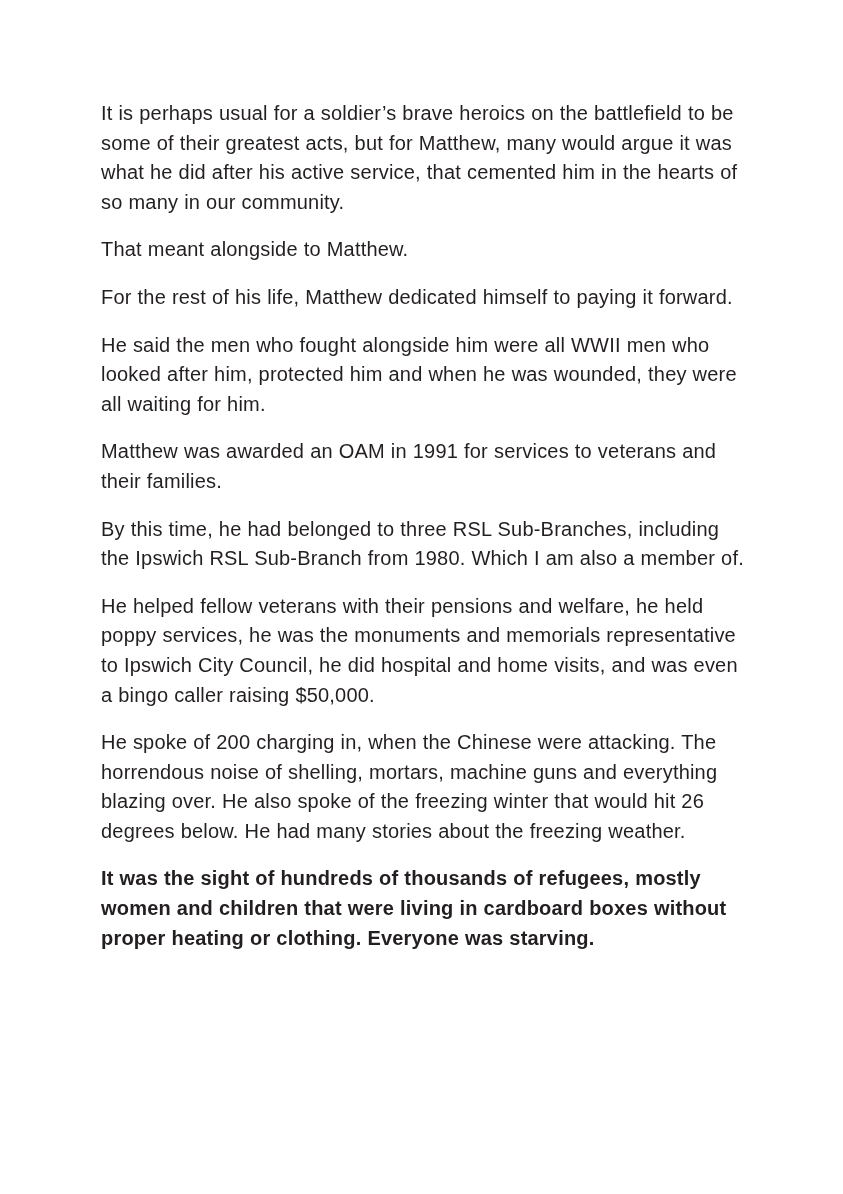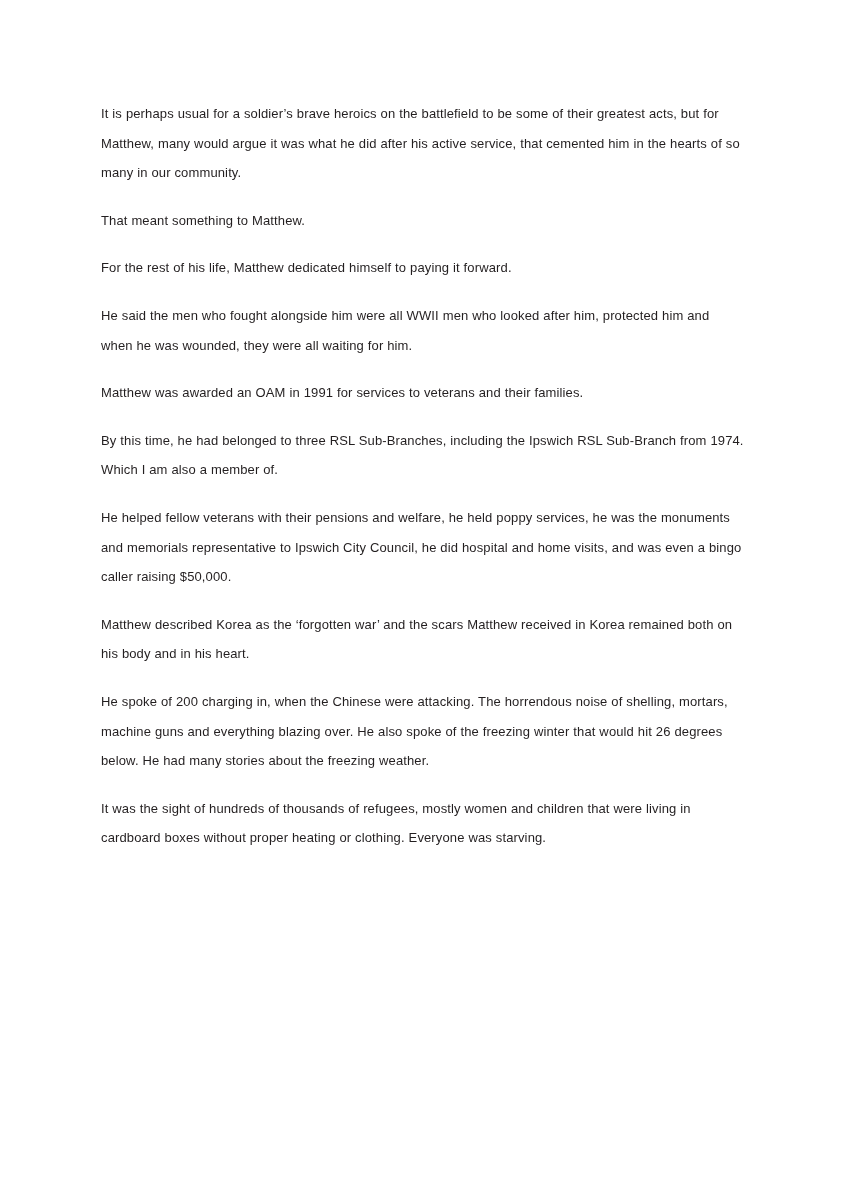--- a/index.html
+++ b/index.html
@@ -22,40 +22,40 @@
     box-sizing: border-box;
   }
   .content {
     position: absolute;
     left: 101px;
     top: 99px;
     width: 643px;
   }
   p.para {
     margin: 0 0 18px 0;
-    font-size: 13px;
+    font-size: 20px;
     line-height: 29.6px;
     color: #231f20;
     text-align: left;
     letter-spacing: 0.01em;
     word-spacing: 0.01em;
   }
   p.para:last-child {
     margin-bottom: 0;
+    font-weight: bold;
   }
 </style>
 </head>
 <body>
 
 <div class="page">
   <div class="content">
     <p class="para">It is perhaps usual for a soldier’s brave heroics on the battlefield to be some of their greatest acts, but for Matthew, many would argue it was what he did after his active service, that cemented him in the hearts of so many in our community.</p>
-    <p class="para">That meant something to Matthew.</p>
+    <p class="para">That meant alongside to Matthew.</p>
     <p class="para">For the rest of his life, Matthew dedicated himself to paying it forward.</p>
     <p class="para">He said the men who fought alongside him were all WWII men who looked after him, protected him and when he was wounded, they were all waiting for him.</p>
     <p class="para">Matthew was awarded an OAM in 1991 for services to veterans and their families.</p>
-    <p class="para">By this time, he had belonged to three RSL Sub-Branches, including the Ipswich RSL Sub-Branch from 1974. Which I am also a member of.</p>
+    <p class="para">By this time, he had belonged to three RSL Sub-Branches, including the Ipswich RSL Sub-Branch from 1980. Which I am also a member of.</p>
     <p class="para">He helped fellow veterans with their pensions and welfare, he held poppy services, he was the monuments and memorials representative to Ipswich City Council, he did hospital and home visits, and was even a bingo caller raising $50,000.</p>
-    <p class="para">Matthew described Korea as the ‘forgotten war’ and the scars Matthew received in Korea remained both on his body and in his heart.</p>
     <p class="para">He spoke of 200 charging in, when the Chinese were attacking. The horrendous noise of shelling, mortars, machine guns and everything blazing over. He also spoke of the freezing winter that would hit 26 degrees below. He had many stories about the freezing weather.</p>
     <p class="para">It was the sight of hundreds of thousands of refugees, mostly women and children that were living in cardboard boxes without proper heating or clothing. Everyone was starving.</p>
   </div>
 </div>
 
 </body></html>

